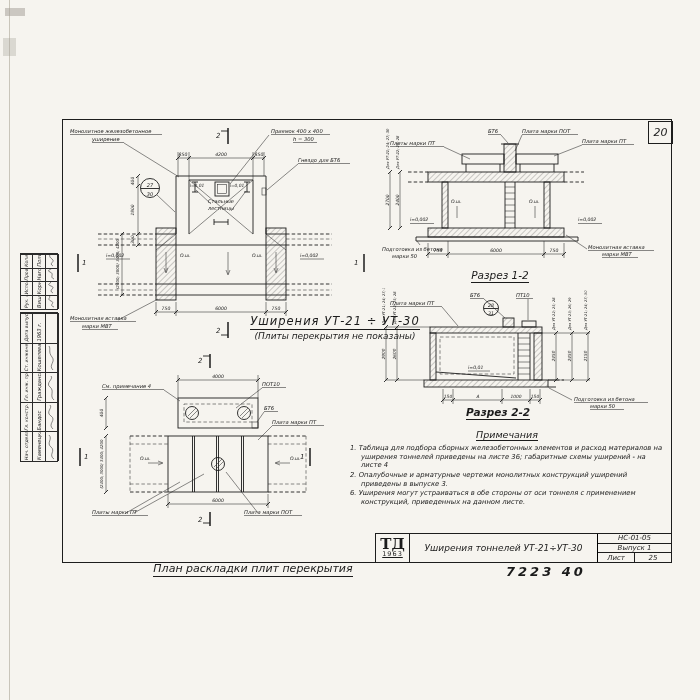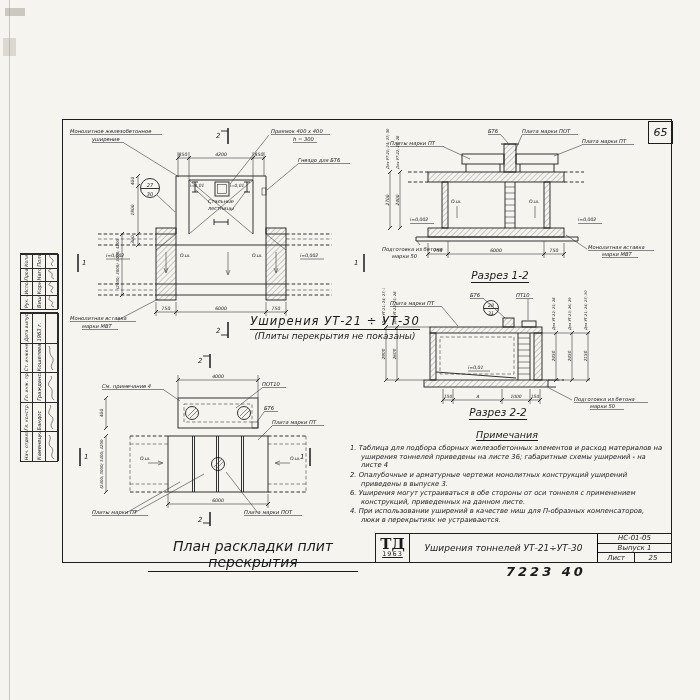--- a/index.html
+++ b/index.html
@@ -58,21 +58,21 @@
 </head>
 <body>
 
 <div class="sheet">
   <div class="scanline"></div>
   <div class="mark-top" style="left:5px;top:8px;width:20px;height:8px;"></div>
   <div class="mark-top" style="left:3px;top:38px;width:13px;height:18px;opacity:0.35;"></div>
 
   <div class="frame"></div>
   <div class="corner-box">
-    <span>65</span>
+    <span>20</span>
   </div>
 
   <svg class="draw" style="left:68px;top:124px" width="310" height="222" viewBox="0 0 310 222">
     <defs>
       <pattern id="h1" width="4" height="4" patternUnits="userSpaceOnUse" patternTransform="rotate(45)">
         <line x1="0" y1="0" x2="0" y2="4" class="hl"></line>
       </pattern>
     </defs>
 
     <g>
@@ -458,21 +458,21 @@
       <line x1="122" y1="114" x2="126" y2="110" class="tick"></line>
         <line x1="150" y1="114" x2="154" y2="110" class="tick"></line>
       <line x1="160" y1="114" x2="164" y2="110" class="tick"></line>
       <text x="70" y="109.5" font-size="4.4" text-anchor="middle">150</text>
       <text x="100" y="109.5" font-size="4.4" text-anchor="middle">А</text>
       <text x="138" y="109.5" font-size="4.4" text-anchor="middle">1000</text>
       <text x="157" y="109.5" font-size="4.4" text-anchor="middle">150</text>
     </g>
   </svg>
 
-  <div class="cap" style="left:438px;top:406px;width:120px;font-size:10.5px;">
+  <div class="cap" style="left:438px;top:406px;width:120px;font-size:10.5px;font-weight:bold;">
     <span class="u">Разрез  2-2</span>
   </div>
 
   <svg class="draw" style="left:68px;top:352px" width="310" height="178" viewBox="0 0 310 178">
     <g>
       <line x1="142" y1="2" x2="142" y2="16" class="ln thick"></line>
       <line x1="135" y1="4" x2="142" y2="4" class="ln"></line>
       <text x="130" y="11" font-size="7">2</text>
     </g>
 
@@ -579,32 +579,31 @@
     <g>
       <line x1="12" y1="96" x2="12" y2="114" class="ln thick"></line>
       <text x="16" y="107" font-size="7">1</text>
     </g>
     <g>
       <line x1="242" y1="96" x2="242" y2="114" class="ln thick"></line>
       <text x="232" y="107" font-size="7">1</text>
     </g>
   </svg>
 
-  <div class="cap" style="left:148px;top:538px;width:210px;font-size:14px;">
+  <div class="cap" style="left:148px;top:562px;width:210px;font-size:11px;">
     <span class="u">План  раскладки  плит  перекрытия</span>
   </div>
 
   <div class="notes">
     <div class="notes-title">
       <span>Примечания</span>
     </div>
     <div class="note">1. Таблица для подбора сборных железобетонных элементов и расход материалов на уширения тоннелей приведены на листе 36; габаритные схемы уширений - на листе 4</div>
     <div class="note">2. Опалубочные и арматурные чертежи монолитных конструкций уширений приведены в выпуске 3.</div>
     <div class="note">6. Уширения могут устраиваться в обе стороны от оси тоннеля с применением конструкций, приведенных на данном листе.</div>
-    <div class="note">4. При использовании уширений в качестве ниш для П-образных компенсаторов, люки в перекрытиях не устраиваются.</div>
   </div>
 
   <div class="tblock">
     <div class="tb-logo">
       <div class="lg">ТД</div>
       <div class="yr">1963</div>
     </div>
     <div class="tb-title">Уширения  тоннелей  УТ-21÷УТ-30</div>
     <div class="tb-right">
       <div class="r">НС-01-05</div>

